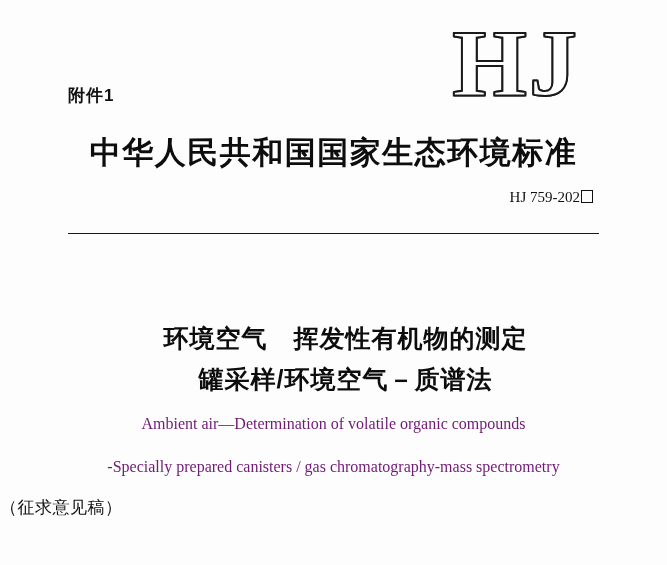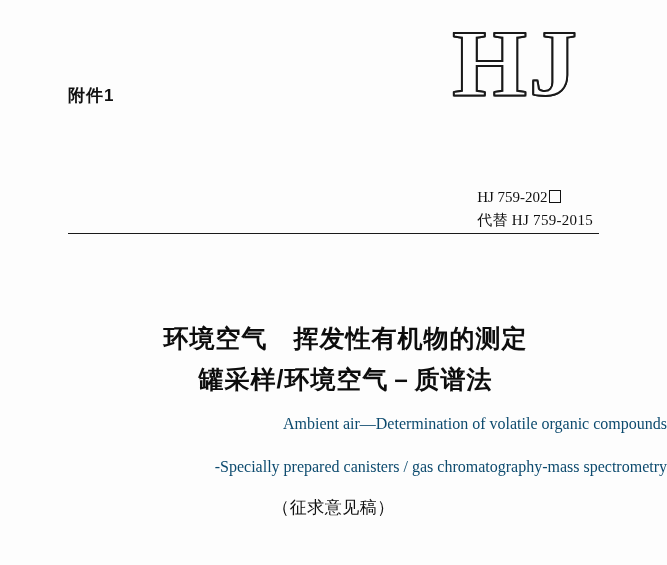--- a/index.html
+++ b/index.html
@@ -112,57 +112,56 @@
   .cn-title .l1 .gap {
     display: inline-block;
     width: 26px;
   }
   
   .en-title {
     position: absolute;
     left: 0;
     right: 0;
     top: 415px;
-    text-align: right;
+    text-align: center;
     font-family: "Liberation Serif", serif;
     font-size: 16px;
-    color: #0c4a6e;
+    color: #701a75;
   }
   .en-title .l2 {
     margin-top: 25px;
   }
   
   .draft-note {
     position: absolute;
     left: 0;
     right: 0;
     top: 496px;
-    text-align: center;
     font-family: "Liberation Sans", sans-serif;
     font-size: 17px;
     font-weight: 400;
     letter-spacing: 0.5px;
     color: #111;
   }
 </style>
 </head>
 <body>
 
 <div class="page">
 
   <div class="attachment-label">附件1</div>
 
   <div class="hj-logo">HJ</div>
 
+  <div class="standard-name">中华人民共和国国家生态环境标准</div>
 
   <div class="std-numbers">
     <div class="line1">
       <span>HJ 759-202</span><span class="box-glyph"></span>
     </div>
-    <div class="line2">代替 HJ  759-2015</div>
   </div>
 
   <div class="rule"></div>
 
   <div class="cn-title">
     <div class="l1">
       <span>环境空气</span><span class="gap"></span><span>挥发性有机物的测定</span>
     </div>
     <div class="l2">罐采样/环境空气－质谱法</div>
   </div>

